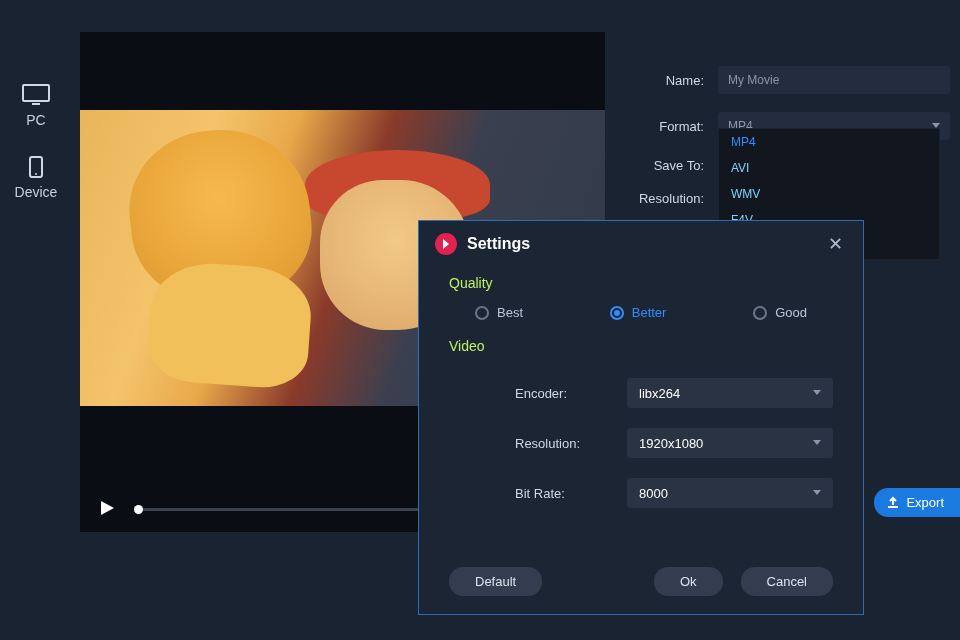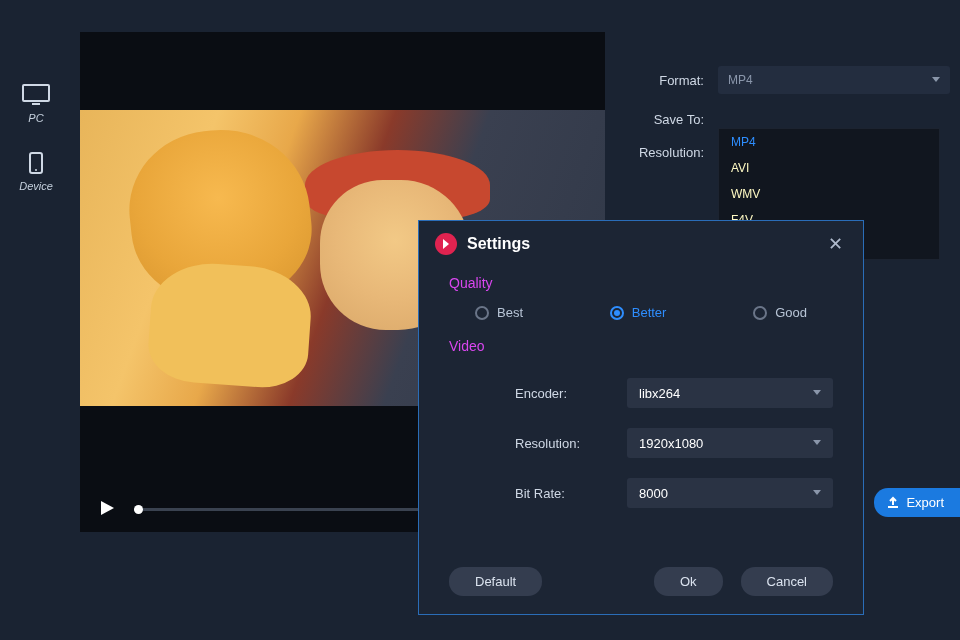--- a/index.html
+++ b/index.html
@@ -2,21 +2,21 @@
 <html><head>
 <meta charset="utf-8">
 <style>
   * { box-sizing: border-box; margin: 0; padding: 0; font-family: Arial, sans-serif; }
   body { background: #1a2332; width: 960px; height: 640px; overflow: hidden; position: relative; color: #b8c5d6; font-size: 13px; }
 
   
   .sidebar { position: absolute; left: 0; top: 0; width: 72px; height: 640px; background: #1a2332; padding-top: 70px; }
   .sidebar-item { display: flex; flex-direction: column; align-items: center; gap: 6px; padding: 14px 0; cursor: pointer; }
   .sidebar-item svg { width: 28px; height: 22px; }
-  .sidebar-item span { font-size: 11px; color: #c5d0dd; font-style: italic; }
+  .sidebar-item span { font-size: 14px; color: #c5d0dd; }
 
   
   .preview { position: absolute; left: 80px; top: 32px; width: 525px; height: 500px; background: #0a0d13; }
   .preview-img { position: absolute; left: 0; top: 78px; width: 525px; height: 296px; background: linear-gradient(110deg, #e8b55a 0%, #f4c46a 22%, #e8a84a 35%, #8a3a2a 50%, #3a4050 65%, #303848 100%); overflow: hidden; }
   
   .shape1 { position: absolute; left: 50px; top: 20px; width: 180px; height: 170px; background: radial-gradient(circle at 50% 40%, #f7b94f 0%, #e9a63a 60%, #d8952e 100%); border-radius: 46% 50% 40% 44%; transform: rotate(-6deg); }
   .shape1b { position:absolute; left:70px; top:155px; width:160px; height:120px; background:#f1c05a; border-radius:40% 40% 30% 30%; transform:rotate(4deg);}
   .shape2 { position: absolute; left: 240px; top: 70px; width: 150px; height: 150px; background: radial-gradient(circle at 50% 40%, #f2c986 0%, #e8b878 50%, #d9a768 100%); border-radius: 42% 46% 48% 44%; }
   .shape2b{ position:absolute; left:225px; top:40px; width:185px; height:70px; background:#c7482f; border-radius:50% 50% 30% 30%;}
   .shape3 { position:absolute; left:340px; top:150px; width:190px; height:160px; background:#2f3a55; border-radius:30%;}
@@ -27,36 +27,36 @@
 
   
   .form { position: absolute; left: 620px; top: 66px; width: 330px; }
   .form-row { display: flex; align-items: center; margin-bottom: 18px; }
   .form-row label { width: 98px; text-align: right; padding-right: 14px; color: #cfd8e5; font-size: 13px; }
   .form-field { flex: 1; background: #232d3f; border-radius: 3px; height: 28px; display: flex; align-items: center; padding: 0 10px; color: #8a96aa; font-size: 12px; position: relative; }
   .form-field .caret { position: absolute; right: 10px; top: 11px; border-left: 4px solid transparent; border-right: 4px solid transparent; border-top: 5px solid #8a96aa; }
 
   
   .dropdown { position: absolute; left: 718px; top: 128px; width: 222px; background: #11161f; border: 1px solid #1c2330; z-index: 5; }
-  .dropdown-item { padding: 6px 12px; font-size: 12px; color: #fef9c3; cursor: pointer; }
+  .dropdown-item { padding: 6px 12px; font-size: 12px; color: #7dd3fc; cursor: pointer; }
   .dropdown-item.selected { color: #2e8eff; }
 
   
   .export-btn { position: absolute; right: 0; top: 488px; background: #1b7ae0; color: #fff; padding: 7px 16px 7px 12px; border-radius: 14px 0 0 14px; display: flex; align-items: flex-start; gap: 6px; font-size: 13px; cursor: pointer; }
   .export-btn svg { width: 14px; height: 14px; stroke: #fff; fill: none; stroke-width: 2; }
 
   
   .dialog { position: absolute; left: 418px; top: 220px; width: 446px; height: 395px; background: #1c2534; border: 1px solid #2a6db8; z-index: 10; }
   .dialog-head { display: flex; align-items: center; padding: 12px 16px; }
   .app-icon { width: 22px; height: 22px; background: #e02350; border-radius: 50%; position: relative; margin-right: 10px; }
   .app-icon::before { content: ""; position: absolute; left: 6px; top: 6px; width: 10px; height: 10px; background: #fff; clip-path: polygon(20% 0, 80% 50%, 20% 100%); }
   .dialog-title { color: #fff; font-size: 16px; font-weight: bold; flex: 1; }
   .close-x { color: #aeb9cb; font-size: 18px; cursor: pointer; padding: 0 4px; }
 
-  .section-title { color: #d946ef; font-size: 14px; padding: 8px 30px 14px; }
+  .section-title { color: #bef264; font-size: 14px; padding: 8px 30px 14px; }
   .radio-row { display: flex; justify-content: space-between; padding: 0 56px 10px; }
   .radio-opt { display: flex; align-items: center; gap: 8px; cursor: pointer; }
   .radio-c { width: 14px; height: 14px; border: 2px solid #6a7588; border-radius: 50%; position: relative; }
   .radio-opt.checked .radio-c { border-color: #2e8eff; }
   .radio-opt.checked .radio-c::after { content: ""; position: absolute; left: 2px; top: 2px; width: 6px; height: 6px; background: #2e8eff; border-radius: 50%; }
   .radio-opt span.lbl { font-size: 13px; }
   .radio-opt.checked span.lbl { color: #2e8eff; }
 
   .vrow { display: flex; align-items: center; padding: 10px 30px 10px 48px; }
   .vrow label { width: 112px; font-size: 13px; color: #cfd8e5; margin-left: 48px; }
@@ -100,20 +100,26 @@
       <svg viewBox="0 0 18 18">
           <polygon points="3,2 16,9 3,16"></polygon>
         </svg>
     </div>
     <div class="progress"></div>
   </div>
 </div>
 
 <div class="form">
   <div class="form-row">
+    <label>Name:</label>
+    <div class="form-field">
+        <span>My Movie</span>
+      </div>
+  </div>
+  <div class="form-row">
     <label>Format:</label>
     <div class="form-field">
         <span>MP4</span>
         <span class="caret"></span>
       </div>
   </div>
   <div class="form-row">
     <label>Save To:</label>
   </div>
   <div class="form-row">

